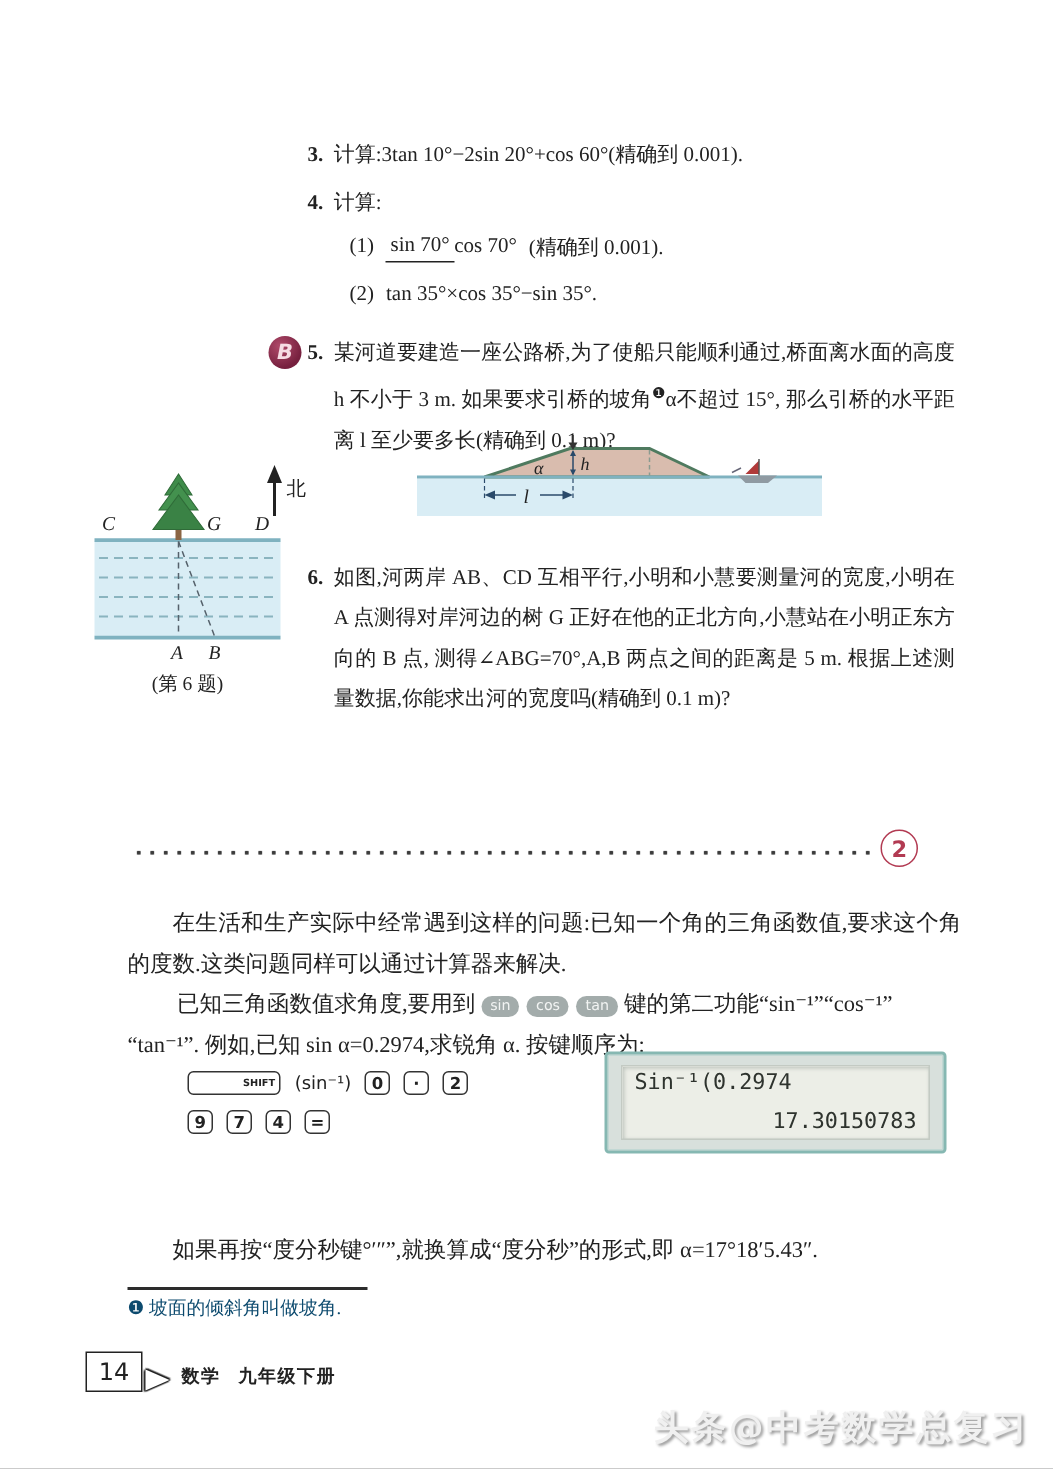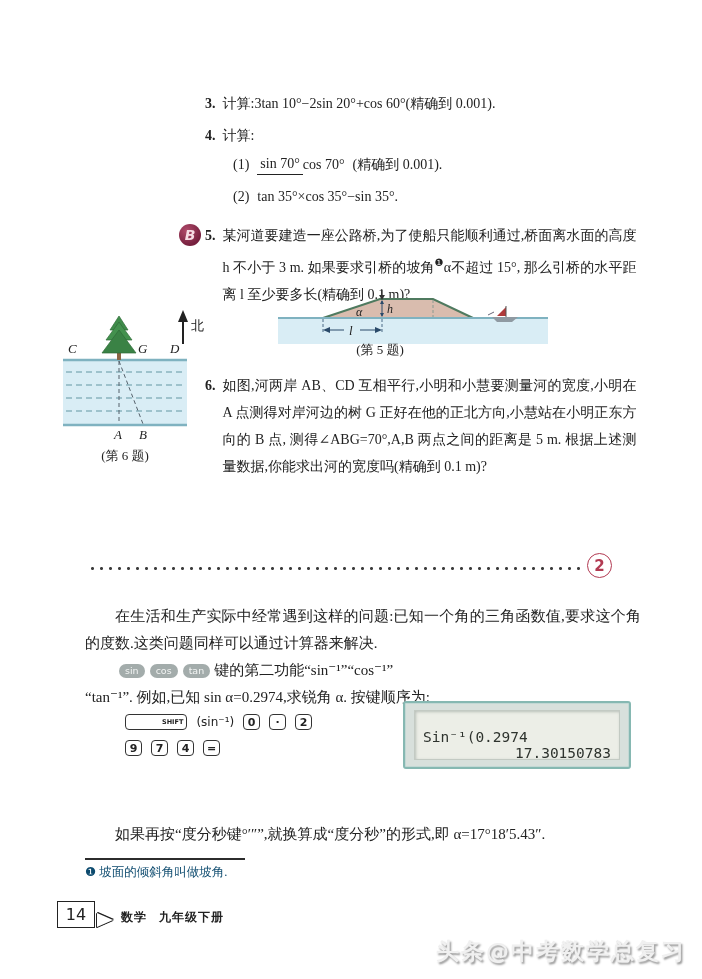--- a/index.html
+++ b/index.html
@@ -72,21 +72,21 @@
   .calc {
     width:228px; height:68px;
     border:2px solid #86b8b2; border-radius:3px;
     background:#d8e0dc; padding:7px 9px;
     box-shadow:0 0 0 1px #c2d8d4 inset;
   }
   .calc-screen {
     width:100%; height:100%; background:#eceee7;
     border:1px solid #c3cac3; box-shadow:inset 1px 1px 3px #b9c0b9;
     font-family:"DejaVu Sans Mono",monospace; font-size:14.5px; color:#2e332e;
-    padding:18px 8px; display:flex; flex-direction:column; justify-content:space-between;
+    padding:3px 8px; display:flex; flex-direction:column; justify-content:space-between;
   }
   .calc-line2 { text-align:right; }
 
   
   .fnrule { width:160px; height:2px; background:#2c2c2c; }
   .fntext { font-size:12.5px; color:#0c4a6e; }
   .pagenum-box {
     width:38px; height:27px; border:1.8px solid #222;
     display:flex; align-items:center; justify-content:center;
     font-size:16px; font-family:"DejaVu Sans",sans-serif; background:#fff;
@@ -162,21 +162,20 @@
     <polygon points="97,37 104,40 97,43" fill="#2a4a6a"></polygon>
     <text x="71" y="45" font-size="13" font-style="italic" fill="#222">l</text>
 
     <g>
       <polygon points="214,27 240,27 234,32 219,32" fill="#8f9aa2"></polygon>
       <polygon points="228,17 228,26 219,26" fill="#b03a3a"></polygon>
       <line x1="228" y1="16" x2="228" y2="27" stroke="#555" stroke-width="1"></line>
       <line x1="210" y1="25" x2="216" y2="22" stroke="#667" stroke-width="1"></line>
     </g>
   </svg>
-  <div class="abs figcap" style="left:250px; top:341px; width:260px;">(第 5 题)</div>
 
   <svg class="abs" style="left:50px; top:306px;" width="190" height="136" viewBox="0 0 190 136">
 
     <g>
       <line x1="133" y1="38" x2="133" y2="12" stroke="#222" stroke-width="2"></line>
       <polygon points="128,16 133,4 138,16" fill="#222"></polygon>
       <text x="141" y="24" font-size="13" fill="#222">北</text>
     </g>
 
     <rect x="13" y="55" width="124" height="63" fill="#d9edf5"></rect>
@@ -212,20 +211,21 @@
     <span class="ptext">如图,河两岸 AB、CD 互相平行,小明和小慧要测量河的宽度,小明在 A 点测得对岸河边的树 G 正好在他的正北方向,小慧站在小明正东方向的 B 点, 测得∠ABG=70°,A,B 两点之间的距离是 5 m. 根据上述测量数据,你能求出河的宽度吗(精确到 0.1 m)?</span>
   </div>
 
   <div class="abs dotline" style="left:88px; top:566px; width:492px;"></div>
   <div class="abs circle-num" style="left:587px; top:553px;">2</div>
 
   <div class="abs bodytext indent2" style="left:85px; top:603px;">在生活和生产实际中经常遇到这样的问题:已知一个角的三角函数值,要求这个角的度数.这类问题同样可以通过计算器来解决.</div>
 
   <div class="abs p2line1" style="left:85px; top:657px;">
     <span style="display:inline-block; width:2em;"></span>
+    <span>已知三角函数值求角度,要用到</span>
     <span class="pill">sin</span>
     <span class="pill">cos</span>
     <span class="pill">tan</span>
     <span>键的第二功能“sin⁻¹”“cos⁻¹”</span>
   </div>
   <div class="abs bodytext" style="left:85px; top:684px;">“tan⁻¹”. 例如,已知 sin α=0.2974,求锐角 α. 按键顺序为:</div>
 
   <div class="abs keyrow" style="left:125px; top:714px;">
     <span class="key shift">SHIFT</span>
     <span class="keyann">(sin⁻¹)</span>

